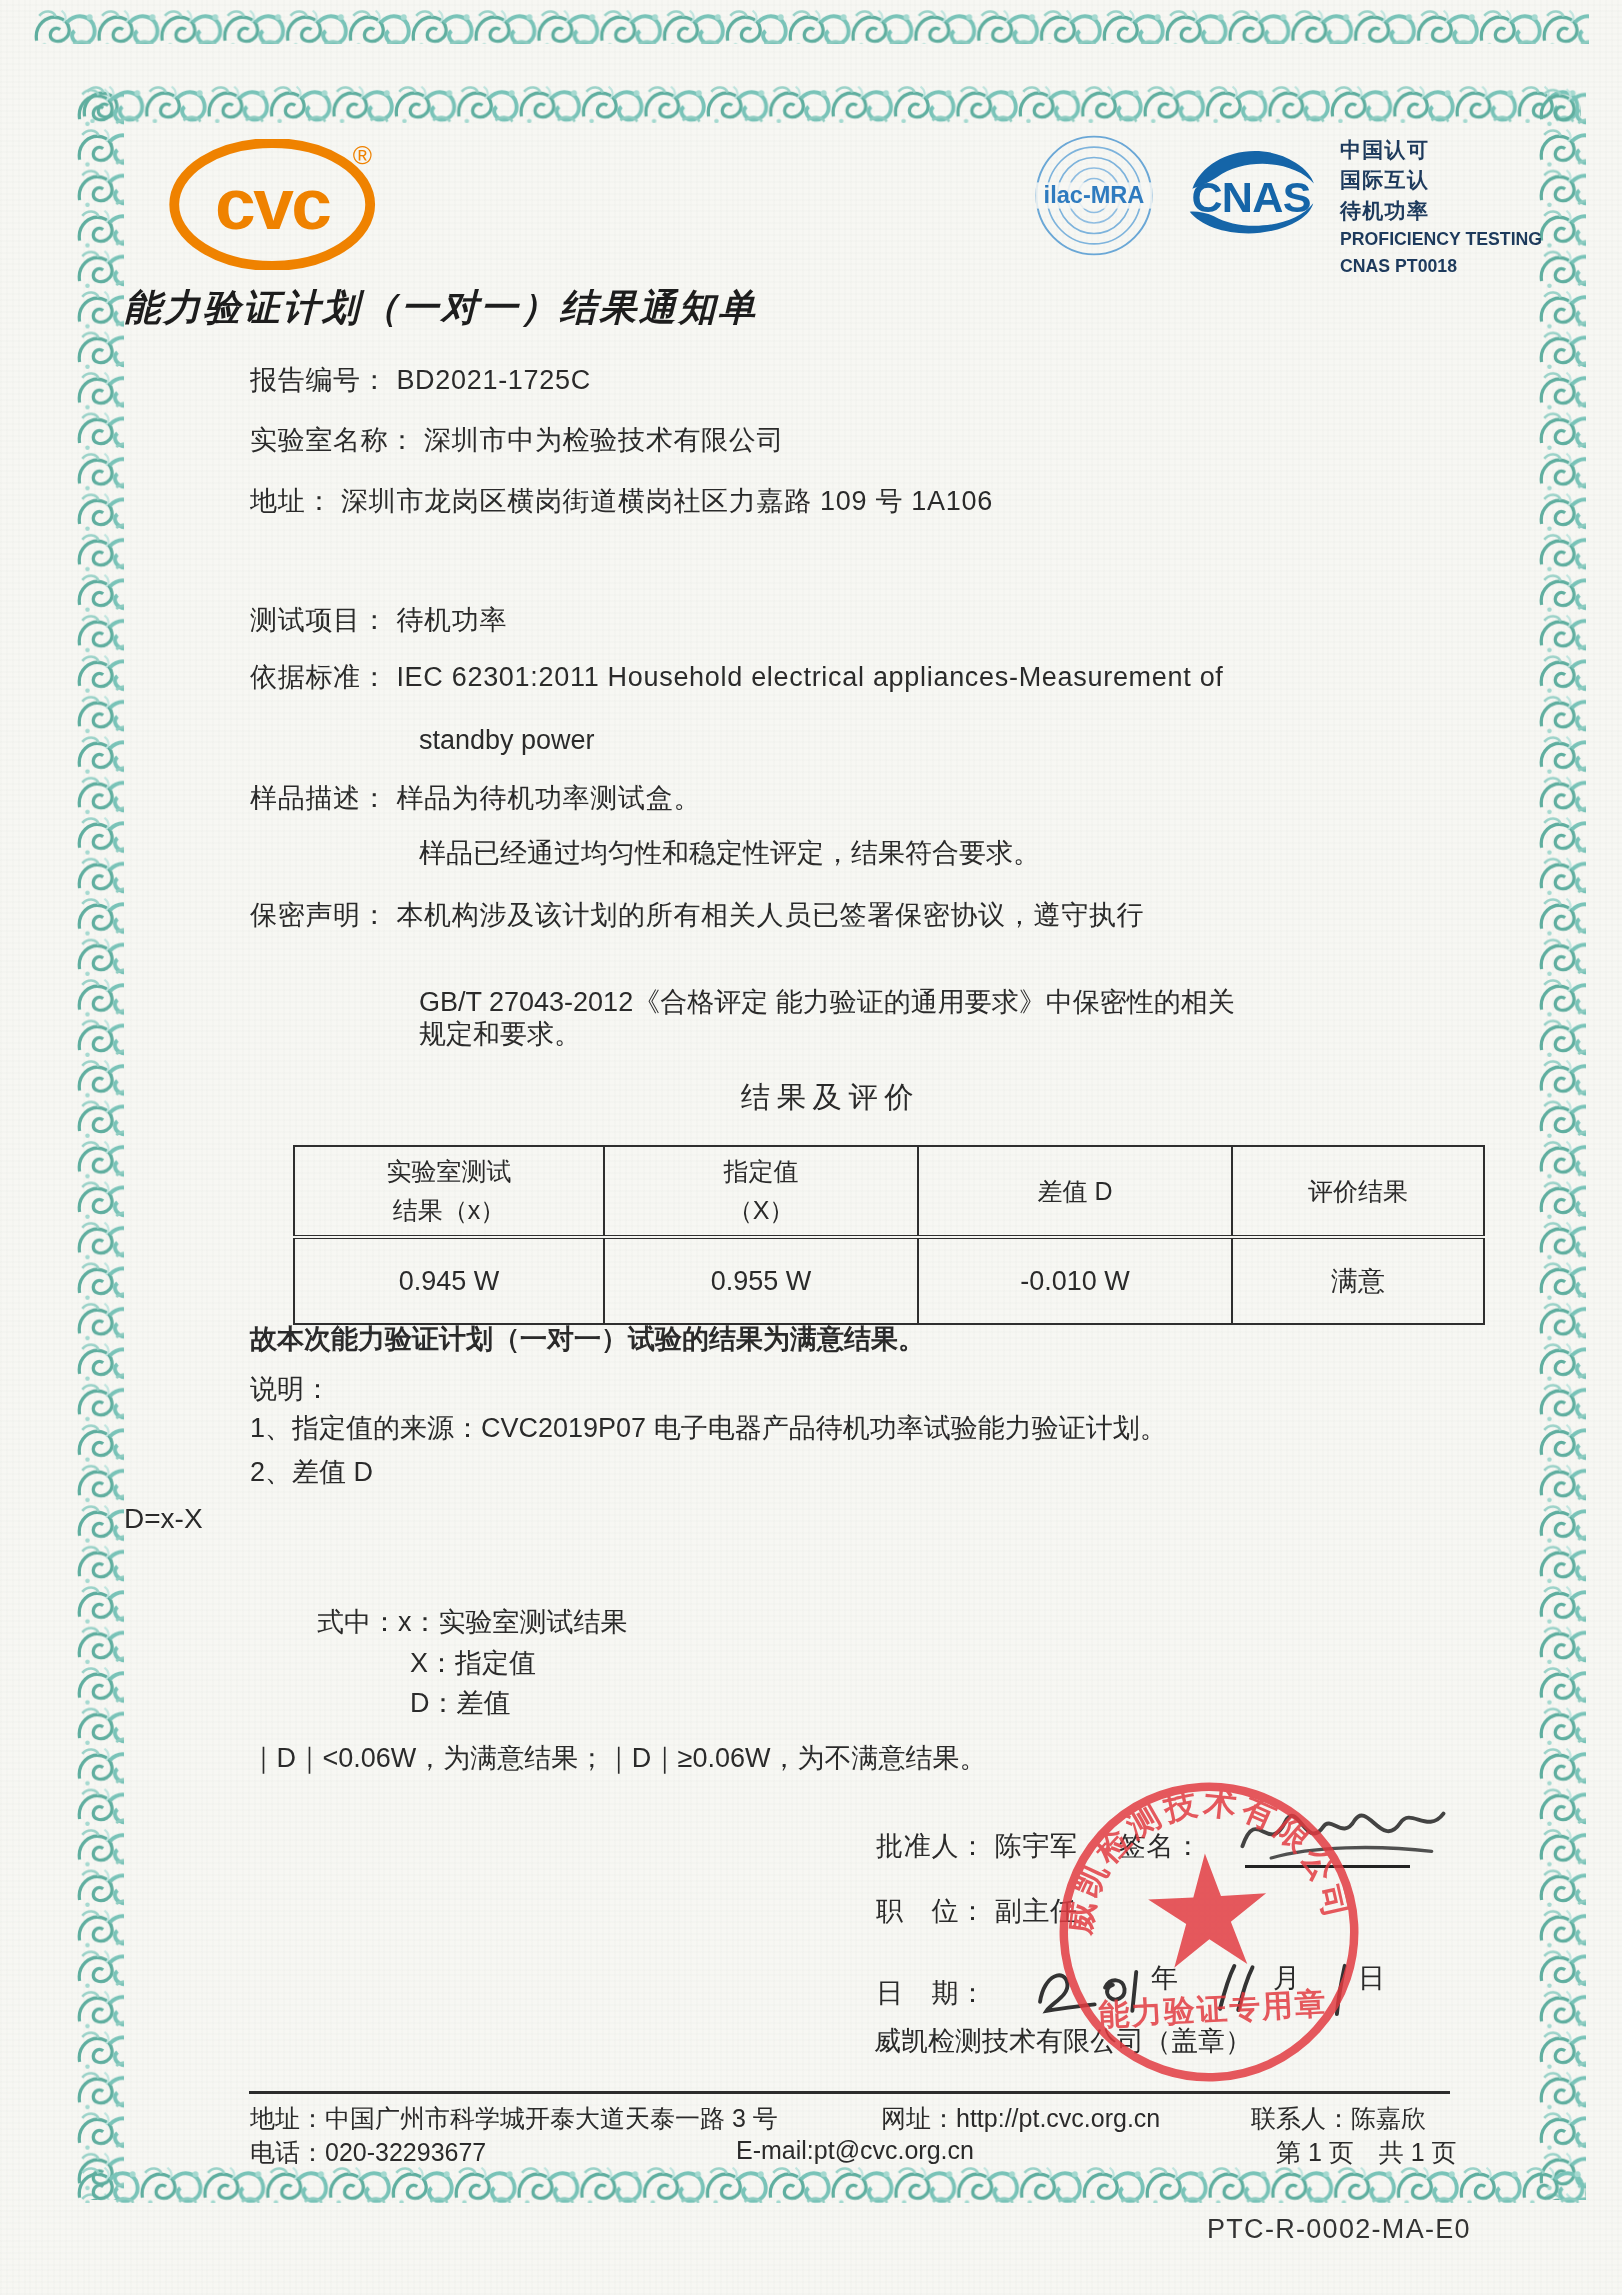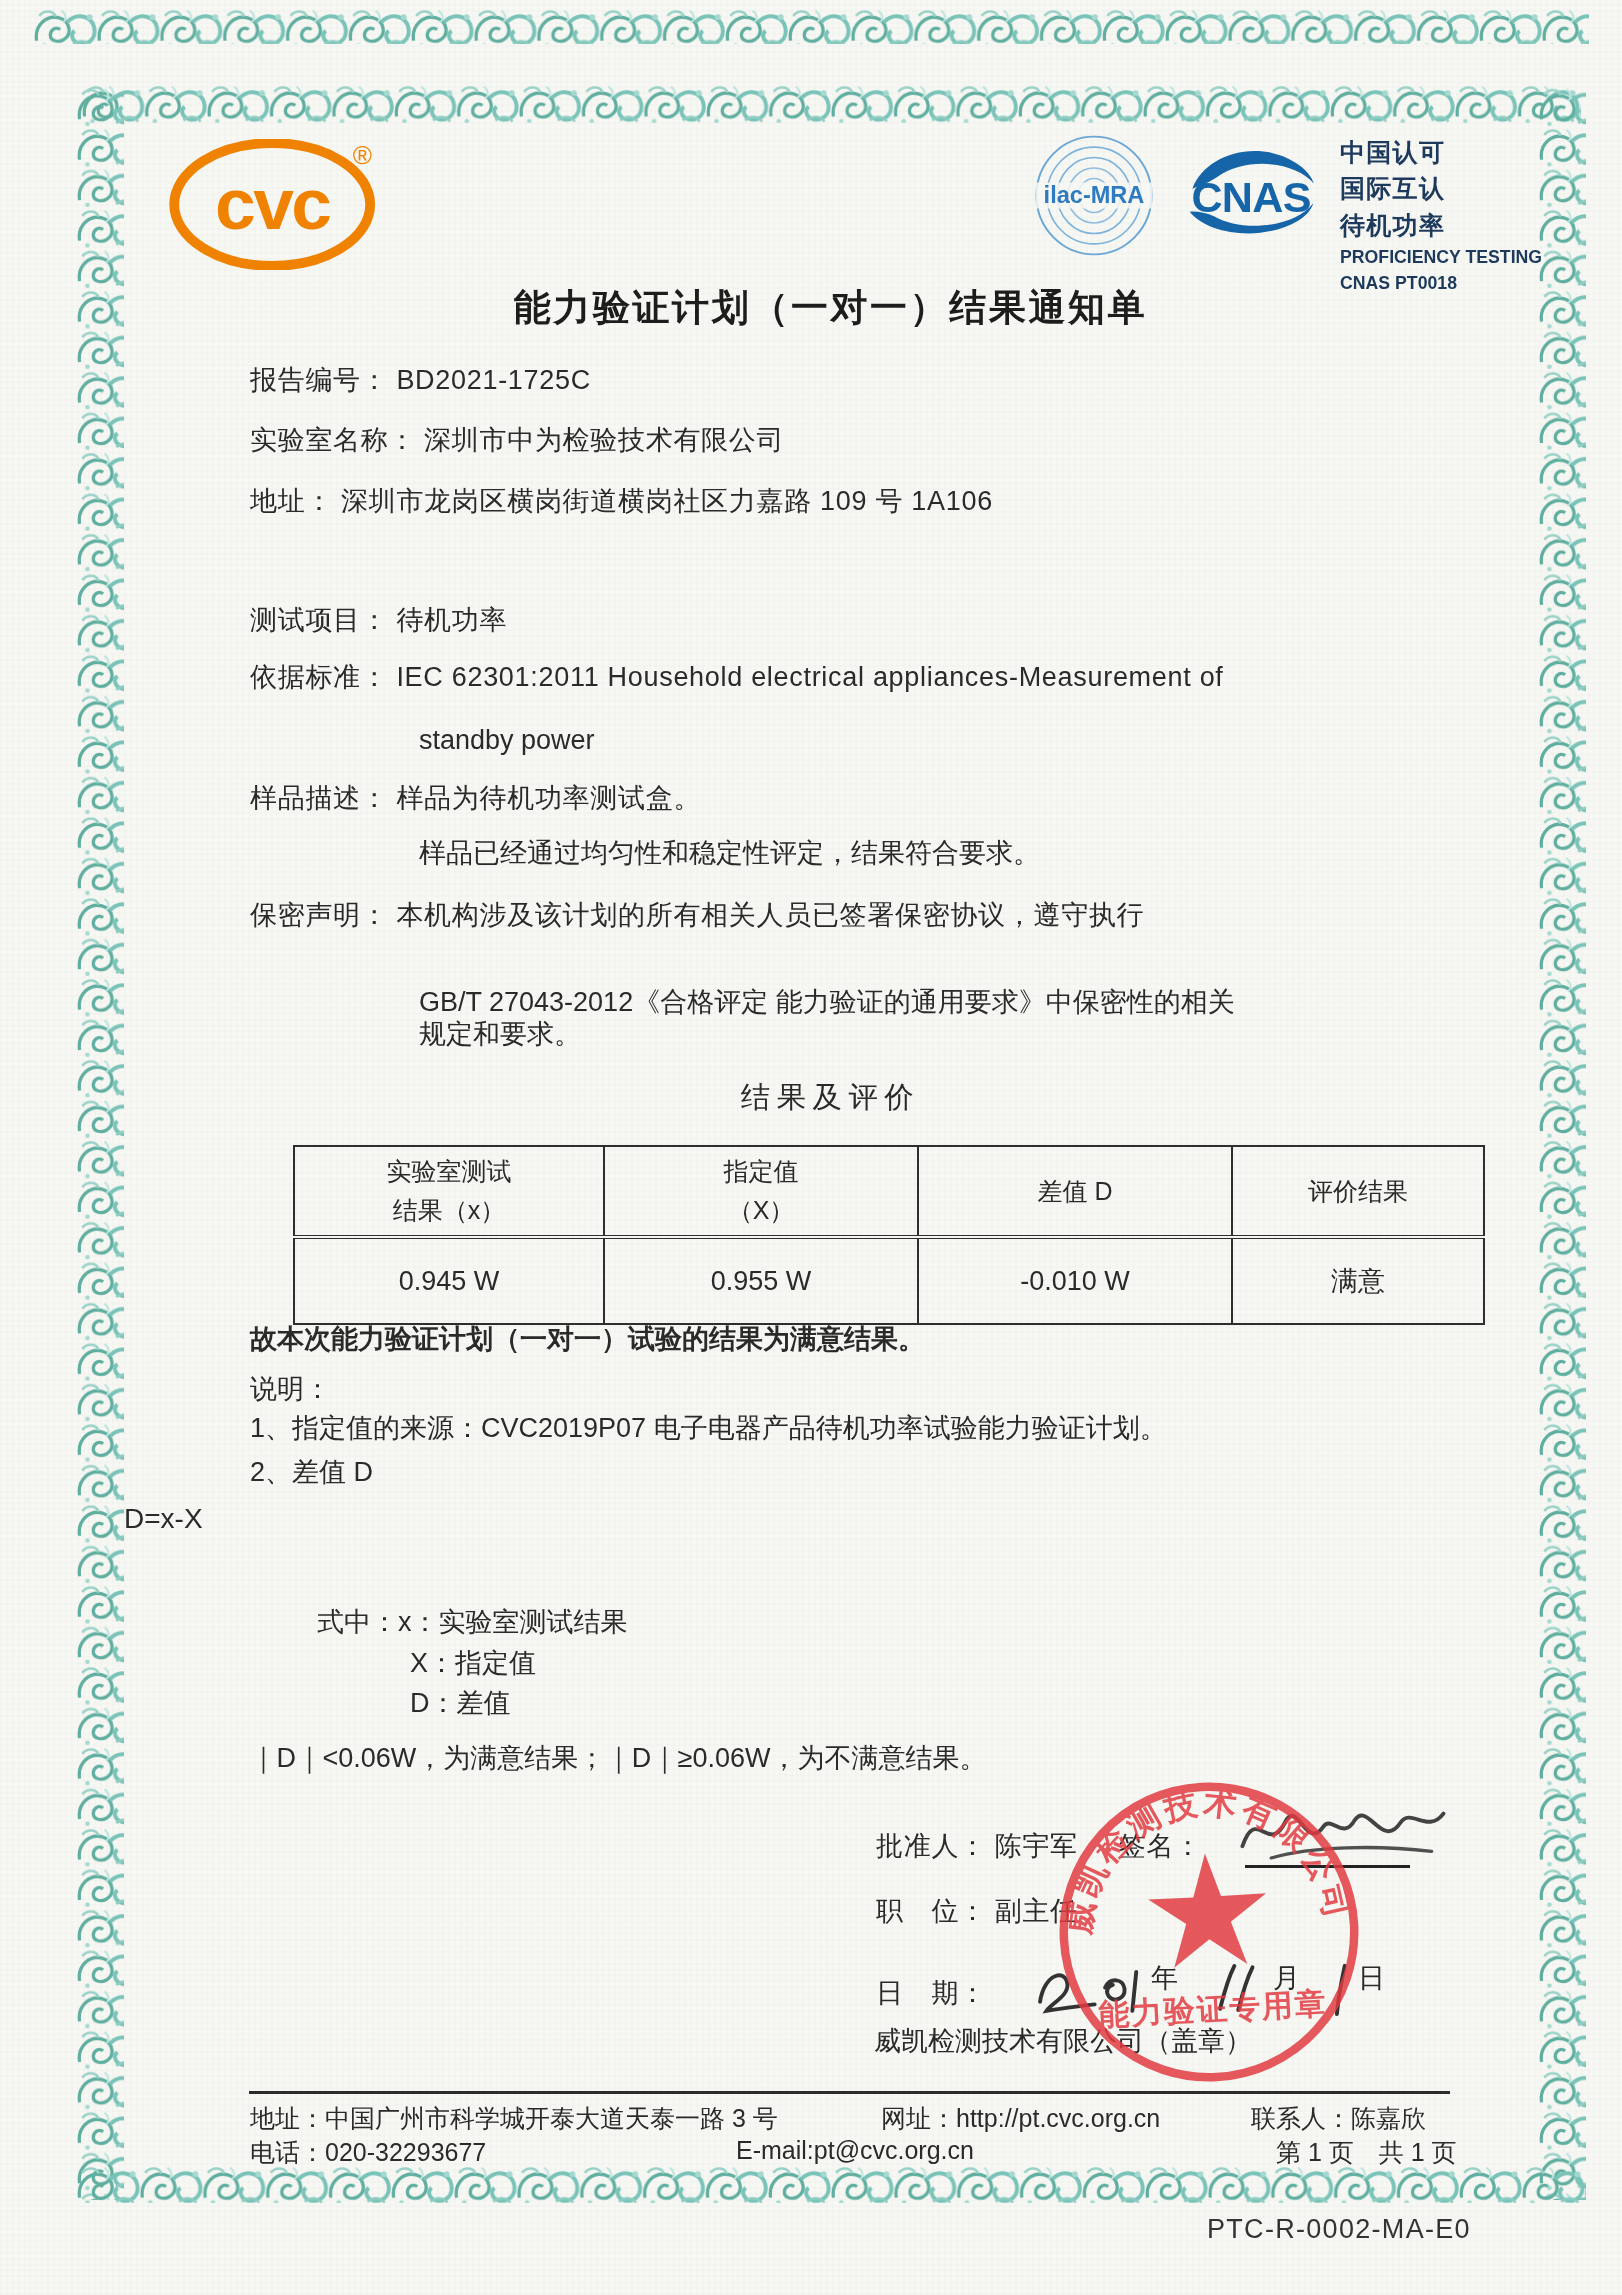--- a/index.html
+++ b/index.html
@@ -9,31 +9,31 @@
     background-image:
       repeating-linear-gradient(0deg, rgba(190,198,192,.05) 0 2px, rgba(255,255,255,0) 2px 5.9px),
       repeating-linear-gradient(90deg, rgba(190,198,192,.05) 0 2px, rgba(255,255,255,0) 2px 5.9px);
     font-family:"Liberation Sans","DejaVu Sans",sans-serif;
     color:#262626;overflow:hidden;
   }
   .abs{position:absolute;}
   .line{font-size:27px;line-height:1.18;white-space:nowrap;color:#2a2a2a;}
   .label{letter-spacing:0.7px;margin-top:15px;}
   .value{margin-left:7.9px;letter-spacing:0.7px;}
-  .title{font-size:37px;font-weight:bold;letter-spacing:2.6px;text-align:center;color:#1d1d1d;}
+  .title{font-size:37px;font-weight:bold;letter-spacing:2.6px;color:#1d1d1d;font-style:italic;}
   .section-heading{font-size:29.4px;letter-spacing:6.5px;text-align:center;color:#2a2a2a;}
   .bold{font-weight:bold;}
   .band rect{shape-rendering:crispEdges;}
   table.results{border-collapse:collapse;table-layout:fixed;width:1190px;height:177px;margin-left:36px;}
   table.results td,table.results th{border:2px solid #2e2e2e;text-align:center;vertical-align:middle;
     font-weight:normal;color:#2a2a2a;padding:0;}
   table.results thead th{height:88px;font-size:25px;border-bottom:4.6px double #2e2e2e;}
   table.results tbody td{height:84px;font-size:27px;}
   .hdr2{margin-top:6.5px;}
-  .acc-cn{font-size:25px;font-weight:bold;color:#1d3a5c;line-height:1.45;letter-spacing:1.3px;font-family:Liberation Serif, serif;}
+  .acc-cn{font-size:21px;font-weight:bold;color:#1d3a5c;line-height:1.45;letter-spacing:1.3px;}
   .acc-en{font-size:17.7px;font-weight:bold;color:#1d3a5c;line-height:1.5;}
   .weikai{font-size:79px;font-weight:600;letter-spacing:36px;color:#97bda6;}
   .footer-text{font-size:25px;color:#2a2a2a;white-space:nowrap;text-align:right;}
   .doc-code{font-size:27px;color:#333;letter-spacing:1.3px;}
   .underline-slot{background:#222;}
   .stamp{opacity:.84;transform:rotate(-3deg);}
 </style>
 </head>
 <body>
 

